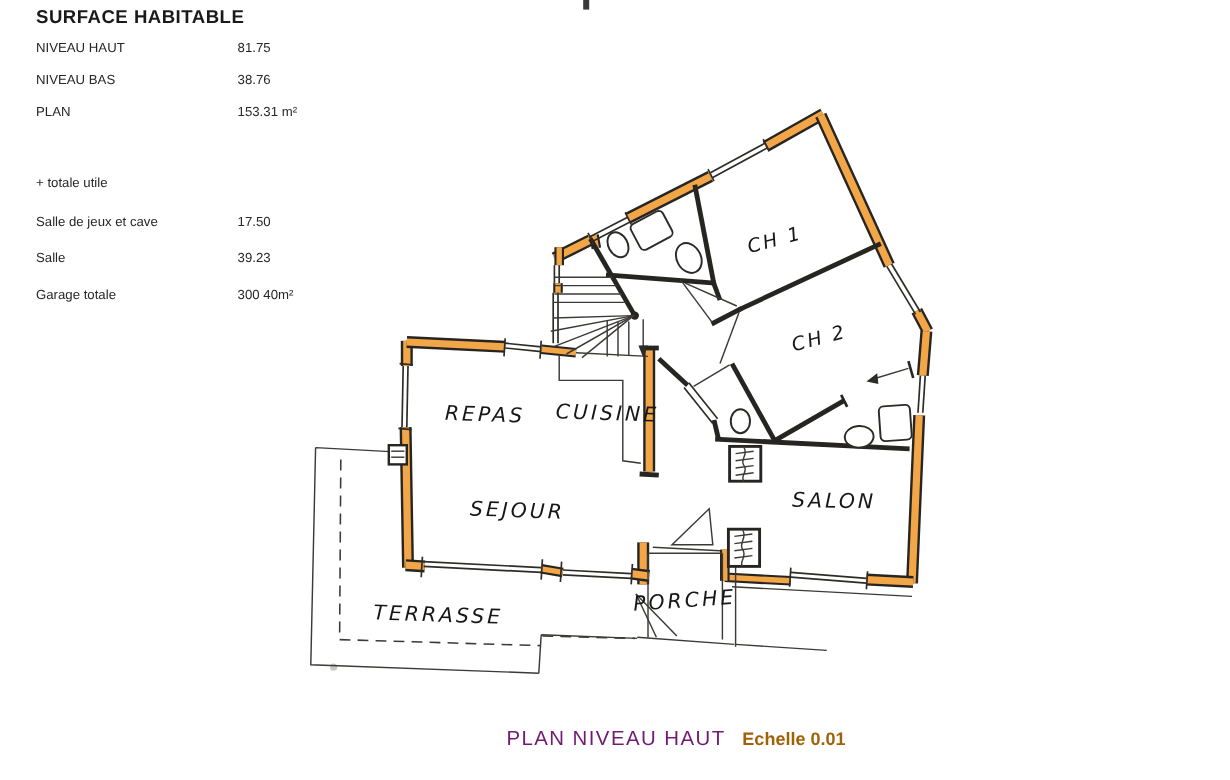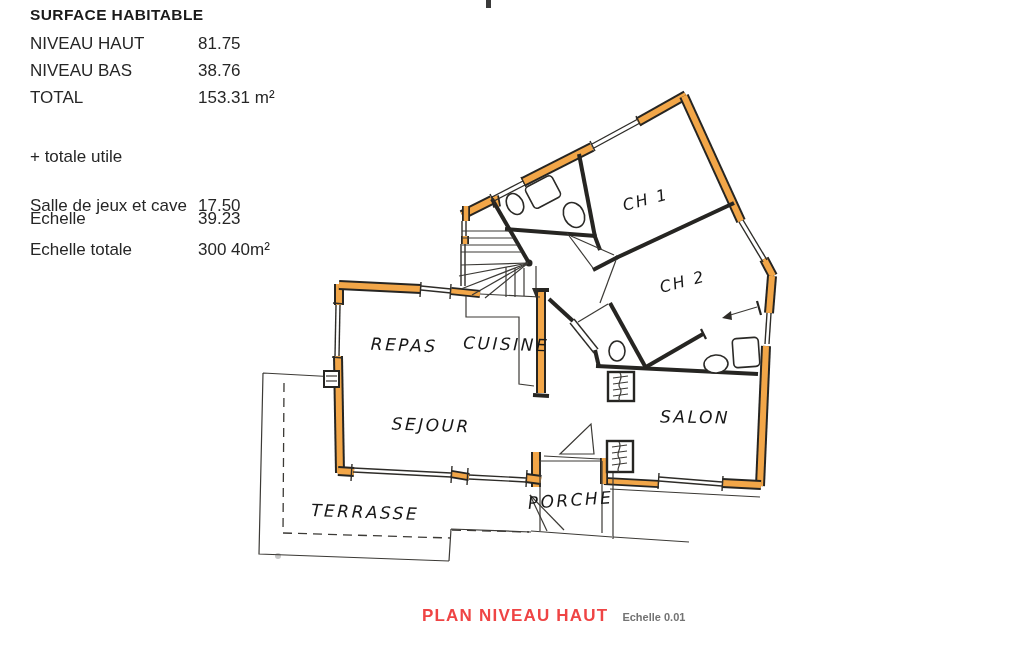--- a/index.html
+++ b/index.html
@@ -2,29 +2,29 @@
 <html><head>
 <meta charset="utf-8">
 <style>
   html,body{margin:0;padding:0;background:#fff;}
   .page{position:relative;width:905px;height:650px;background:#ffffff;overflow:hidden;
         font-family:"Liberation Sans",sans-serif;color:#1f1f1f;}
   
   .panel{position:absolute;left:0;top:0;width:300px;height:270px;}
   .panel .title{position:absolute;left:30px;top:6px;font-size:15.5px;font-weight:bold;
                 letter-spacing:.4px;color:#1a1a1a;}
-  .row{position:absolute;left:30px;font-size:17px;color:#262626;white-space:nowrap;}
+  .row{position:absolute;left:30px;font-size:11px;color:#262626;white-space:nowrap;}
   .row .val{position:absolute;left:168px;white-space:nowrap;}
   .r0{top:34px}.r1{top:61px}.r2{top:88px}
   .note{top:147px}
-  .e0{top:196px}.e1{top:209px}.e2{top:240px}
+  .e0{top:179px}.e1{top:209px}.e2{top:240px}
   
   .caption{position:absolute;left:422px;top:606px;white-space:nowrap;}
-  .caption .big{font-size:17px;font-weight:bold;letter-spacing:1.2px;color:#ef4444;}
-  .caption .small{font-size:11px;font-weight:bold;margin-left:14px;color:#737373;}
+  .caption .big{font-size:17px;font-weight:normal;letter-spacing:1.2px;color:#701a75;}
+  .caption .small{font-size:15px;font-weight:bold;margin-left:14px;color:#a16207;}
   
   .wd{stroke:#262522;stroke-width:10;stroke-linecap:butt;}
   .wo{stroke:#f2a648;stroke-width:6;stroke-linecap:butt;}
   .wd8{stroke:#262522;stroke-width:8;stroke-linecap:butt;}
   .wo5{stroke:#f2a648;stroke-width:4.5;stroke-linecap:butt;}
   .dk{stroke:#262522;stroke-width:4;fill:none;stroke-linecap:butt;}
   .dk2{stroke:#262522;stroke-width:2.2;fill:none;}
   .tn{stroke:#3c3a36;stroke-width:1.2;fill:none;}
   .tk{stroke:#2e2c28;stroke-width:1.4;fill:none;}
   .dash{stroke:#3c3a36;stroke-width:1.3;fill:none;stroke-dasharray:9 6;}
@@ -44,34 +44,34 @@
     <div class="title">SURFACE HABITABLE</div>
     <div class="row r0">
       <span>NIVEAU HAUT</span>
       <span class="val">81.75</span>
     </div>
     <div class="row r1">
       <span>NIVEAU BAS</span>
       <span class="val">38.76</span>
     </div>
     <div class="row r2">
-      <span>TOTAL</span>
+      <span>PLAN</span>
       <span class="val">153.31 m²</span>
     </div>
     <div class="row note">+ totale utile</div>
     <div class="row e0">
       <span>Salle de jeux et cave</span>
       <span class="val">17.50</span>
     </div>
     <div class="row e1">
-      <span>Echelle</span>
+      <span>Salle</span>
       <span class="val">39.23</span>
     </div>
     <div class="row e2">
-      <span>Echelle totale</span>
+      <span>Garage totale</span>
       <span class="val">300 40m²</span>
     </div>
   </div>
 
   
   <svg width="1025" height="650" viewBox="0 0 1025 650">
 
     <rect x="486" y="0" width="5" height="8" fill="#3a3a3a"></rect>
     <circle cx="278" cy="556" r="3" fill="#c9c9c9"></circle>
 

